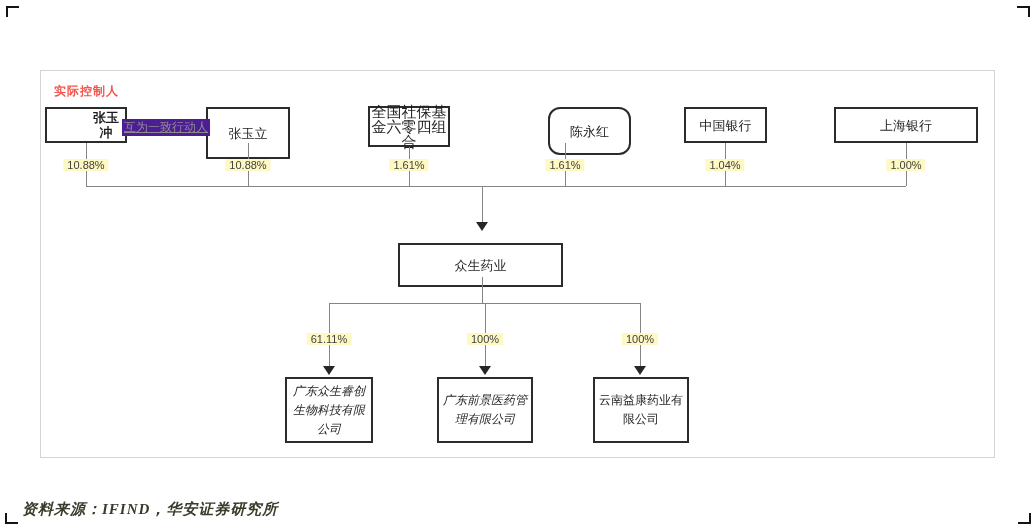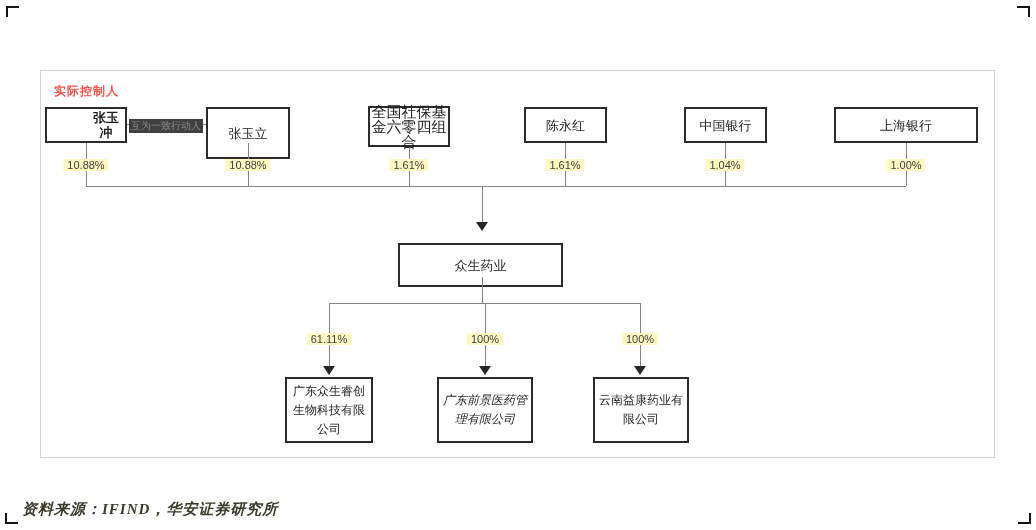--- a/index.html
+++ b/index.html
@@ -30,21 +30,21 @@
   .node.small2{font-size:15px;}
   .node.sub{font-size:12px;line-height:19px;padding:0 2px;}
   .vline{position:absolute;width:1px;background:#848484;}
   .hline{position:absolute;height:1px;background:#848484;}
   .pct{
     position:absolute;transform:translateX(-50%);
     background:#fef9c3;color:#404040;font-size:11px;padding:0 4px;white-space:nowrap;
   }
   .concert{
     position:absolute;transform:translateX(-50%);
-    background:#404040;color:#8c8c8c;font-size:10px;padding:0 2px;white-space:nowrap;
+    background:#4c1d95;color:#8c8c8c;font-size:12px;padding:0 2px;white-space:nowrap;text-decoration:underline;
   }
   .arrow-down{
     position:absolute;width:0;height:0;
     border-left:6px solid transparent;border-right:6px solid transparent;
     border-top:9px solid #262626;
   }
   .source-note{
     position:absolute;left:22px;top:500px;
     font-family:"Liberation Serif", serif;font-style:italic;font-weight:bold;
     font-size:15px;color:#3b3b2b;letter-spacing:1px;text-align:center;
@@ -58,21 +58,21 @@
 <div class="cmark bl"></div>
 <div class="cmark br"></div>
 
 <div class="panel"></div>
 
 <div class="controller-label">实际控制人</div>
 
 <div class="node" style="left:45px;top:107px;width:82px;height:36px;font-weight:bold;padding-left:40px;">张玉冲</div>
 <div class="node" style="left:206px;top:107px;width:84px;height:52px;">张玉立</div>
 <div class="node small2" style="left:368px;top:106px;width:82px;height:41px;">全国社保基金六零四组合</div>
-<div class="node" style="left:524px;top:107px;width:83px;height:36px;">陈永红</div>
+<div class="node" style="left:548px;top:107px;width:83px;height:48px;border-radius:12px;">陈永红</div>
 <div class="node" style="left:684px;top:107px;width:83px;height:36px;">中国银行</div>
 <div class="node" style="left:834px;top:107px;width:144px;height:36px;">上海银行</div>
 
 <div class="hline" style="left:127px;top:124px;width:79px;"></div>
 <div class="concert" style="left:166px;top:119px;">互为一致行动人</div>
 
 <div class="vline" style="left:86px;top:143px;height:43px;"></div>
 <div class="vline" style="left:248px;top:143px;height:43px;"></div>
 <div class="vline" style="left:409px;top:147px;height:39px;"></div>
 <div class="vline" style="left:565px;top:143px;height:43px;"></div>
@@ -101,17 +101,17 @@
 <div class="vline" style="left:640px;top:303px;height:64px;"></div>
 
 <div class="pct" style="left:329px;top:333px;">61.11%</div>
 <div class="pct" style="left:485px;top:333px;">100%</div>
 <div class="pct" style="left:640px;top:333px;">100%</div>
 
 <div class="arrow-down" style="left:323px;top:366px;"></div>
 <div class="arrow-down" style="left:479px;top:366px;"></div>
 <div class="arrow-down" style="left:634px;top:366px;"></div>
 
-<div class="node sub" style="left:285px;top:377px;width:88px;height:66px;">广东众生睿创生物科技有限公司</div>
+<div class="node sub" style="left:285px;top:377px;width:88px;height:66px;font-style:italic;">广东众生睿创生物科技有限公司</div>
 <div class="node sub" style="left:437px;top:377px;width:96px;height:66px;font-style:italic;">广东前景医药管理有限公司</div>
 <div class="node sub" style="left:593px;top:377px;width:96px;height:66px;">云南益康药业有限公司</div>
 
 <div class="source-note">资料来源：IFIND，华安证券研究所</div>
 
 </body></html>

